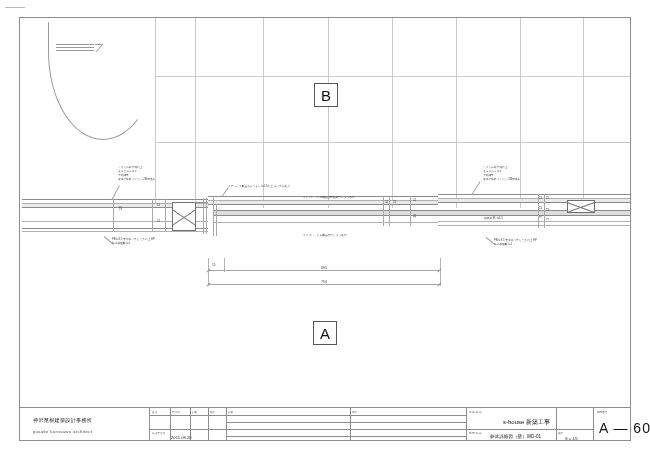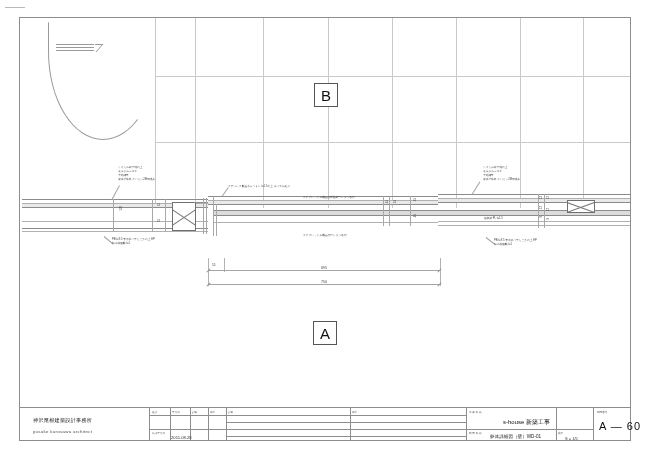--- a/index.html
+++ b/index.html
@@ -69,21 +69,21 @@
   .tbv{position:absolute;top:0;bottom:0;width:0;border-left:1px solid #8d8d8d;}
   .tbh{position:absolute;height:0;border-top:1px solid #8d8d8d;}
   .firm-jp{position:absolute;left:14px;top:9px;font-size:5.2px;color:#222;
       letter-spacing:.2px;white-space:nowrap;}
   .firm-en{position:absolute;left:14px;top:21px;font-size:4.4px;color:#4a4a4a;
       letter-spacing:.3px;white-space:nowrap;}
   .proj{position:absolute;font-size:6px;color:#111;white-space:nowrap;}
   .dwgtitle{position:absolute;font-size:4.6px;color:#1c1c1c;white-space:nowrap;}
   .dateval{position:absolute;font-size:4.2px;color:#333;white-space:nowrap;}
   .scaleval{position:absolute;font-size:4px;color:#333;white-space:nowrap;}
-  .dno{position:absolute;font-size:11px;color:#111;letter-spacing:1px;
+  .dno{position:absolute;font-size:14px;color:#111;letter-spacing:1px;
       white-space:nowrap;}
   .hdr{position:absolute;font-size:2.6px;color:#555;white-space:nowrap;}
 </style>
 </head>
 <body>
 
 <div class="sheet">
 
   <div class="stray-tick"></div>
 

